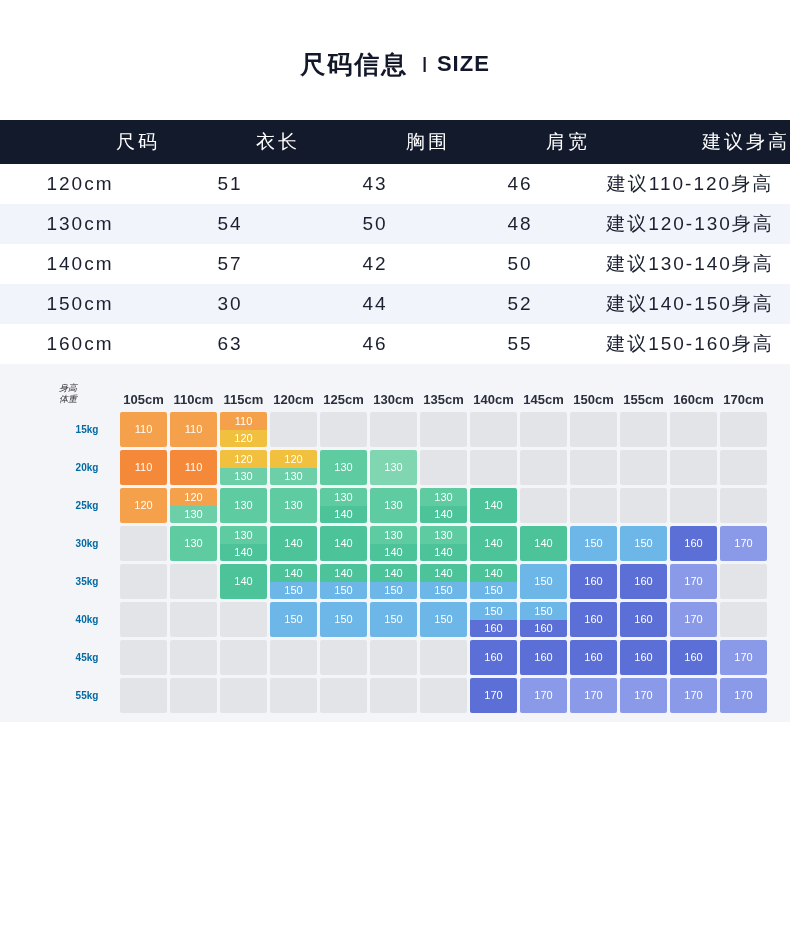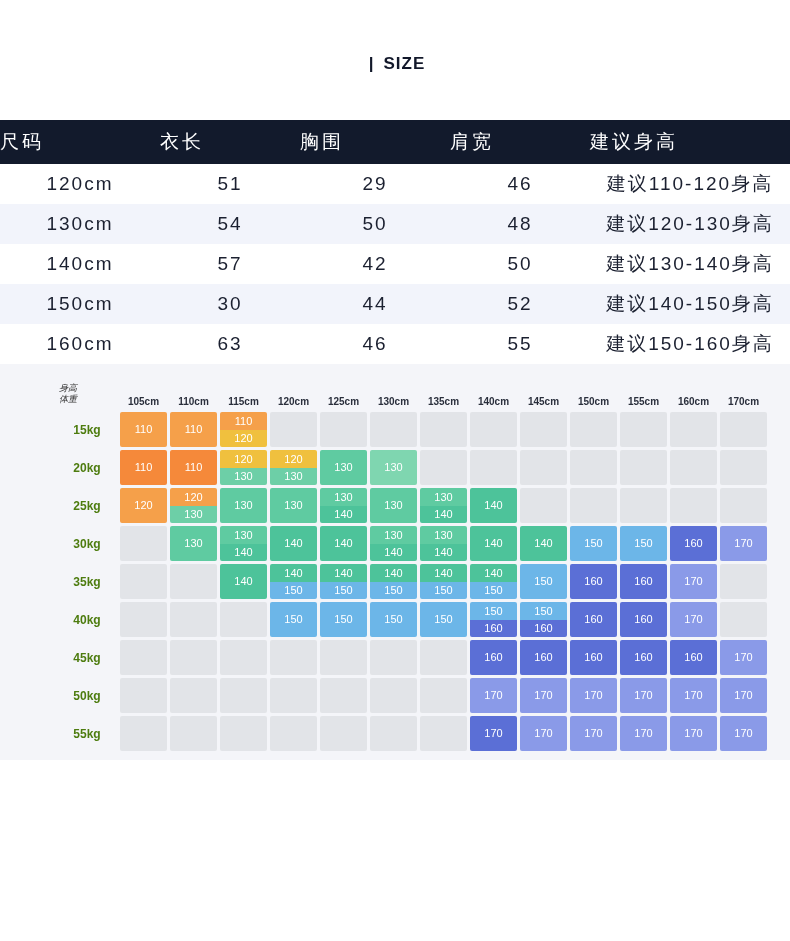--- a/index.html
+++ b/index.html
@@ -37,41 +37,41 @@
     letter-spacing: 2px;
     color: #12182a;
   }
   .title-sep {
     font-size: 17px;
     font-weight: bold;
     color: #12182a;
     margin-left: 4px;
   }
   .title-en {
-    font-size: 17px;
+    font-size: 22px;
     font-weight: bold;
     letter-spacing: 1px;
     color: #12182a;
   }
 
   
   .size-table {
     width: 790px;
     border-collapse: collapse;
     table-layout: fixed;
   }
   .size-table th {
     background: #121a2c;
     color: #ffffff;
     font-size: 19px;
     font-weight: normal;
     letter-spacing: 3px;
     height: 44px;
     padding: 0;
-    text-align: left;
+    text-align: right;
   }
   .size-table td {
     height: 40px;
     text-align: center;
     font-size: 19px;
     letter-spacing: 2px;
     color: #1b2030;
     padding: 0;
   }
   .size-table tbody tr:nth-child(odd) td {
@@ -131,33 +131,33 @@
     top: 0px;
   }
   .corner-inner .bot-lab {
     position: absolute;
     left: 2px;
     top: 11px;
   }
   .matrix th.head {
     width: 47px;
     height: 26px;
-    font-size: 10px;
+    font-size: 13px;
     font-weight: bold;
     color: #2a2f3c;
     text-align: center;
     vertical-align: bottom;
     padding-bottom: 2px;
   }
   .matrix td.rowhead {
     width: 60px;
     height: 35px;
-    font-size: 12px;
+    font-size: 10px;
     font-weight: bold;
-    color: #4d7c0f;
+    color: #0369a1;
     text-align: center;
   }
   .cell {
     width: 47px;
     height: 35px;
     text-align: center;
     vertical-align: middle;
     font-size: 11px;
     color: #ffffff;
     border-radius: 2px;
@@ -189,20 +189,21 @@
     font-size: 12.5px;
     color: #3a3f4c;
   }
 </style>
 </head>
 <body>
 
 <div class="page">
 
   <div class="title-bar">
+    <span class="title-cn">尺码信息</span>
     <span class="title-sep">|</span>
     <span class="title-en">SIZE</span>
   </div>
 
   <table class="size-table">
     <colgroup>
       <col class="col-size">
         <col class="col-len">
         <col class="col-bust">
         <col class="col-shd">
@@ -214,21 +215,21 @@
         <th>衣长</th>
         <th>胸围</th>
         <th>肩宽</th>
         <th>建议身高</th>
       </tr>
     </thead>
     <tbody id="size-body">
         <tr>
           <td>120cm</td>
           <td>51</td>
-          <td>29</td>
+          <td>43</td>
           <td>46</td>
           <td>建议110-120身高</td>
         </tr>
         <tr>
           <td>130cm</td>
           <td>54</td>
           <td>50</td>
           <td>48</td>
           <td>建议120-130身高</td>
         </tr>
@@ -545,48 +546,20 @@
               <div class="single">160</div>
             </td>
             <td class="cell" style="background: rgb(91, 111, 214);">
               <div class="single">160</div>
             </td>
             <td class="cell" style="background: rgb(138, 154, 232);">
               <div class="single">170</div>
             </td>
           </tr>
           <tr>
-            <td class="rowhead">50kg</td>
-            <td class="cell empty" style="background: rgb(226, 228, 232);"></td>
-            <td class="cell empty" style="background: rgb(226, 228, 232);"></td>
-            <td class="cell empty" style="background: rgb(226, 228, 232);"></td>
-            <td class="cell empty" style="background: rgb(226, 228, 232);"></td>
-            <td class="cell empty" style="background: rgb(226, 228, 232);"></td>
-            <td class="cell empty" style="background: rgb(226, 228, 232);"></td>
-            <td class="cell empty" style="background: rgb(226, 228, 232);"></td>
-            <td class="cell" style="background: rgb(138, 154, 232);">
-              <div class="single">170</div>
-            </td>
-            <td class="cell" style="background: rgb(138, 154, 232);">
-              <div class="single">170</div>
-            </td>
-            <td class="cell" style="background: rgb(138, 154, 232);">
-              <div class="single">170</div>
-            </td>
-            <td class="cell" style="background: rgb(138, 154, 232);">
-              <div class="single">170</div>
-            </td>
-            <td class="cell" style="background: rgb(138, 154, 232);">
-              <div class="single">170</div>
-            </td>
-            <td class="cell" style="background: rgb(138, 154, 232);">
-              <div class="single">170</div>
-            </td>
-          </tr>
-          <tr>
             <td class="rowhead">55kg</td>
             <td class="cell empty" style="background: rgb(226, 228, 232);"></td>
             <td class="cell empty" style="background: rgb(226, 228, 232);"></td>
             <td class="cell empty" style="background: rgb(226, 228, 232);"></td>
             <td class="cell empty" style="background: rgb(226, 228, 232);"></td>
             <td class="cell empty" style="background: rgb(226, 228, 232);"></td>
             <td class="cell empty" style="background: rgb(226, 228, 232);"></td>
             <td class="cell empty" style="background: rgb(226, 228, 232);"></td>
             <td class="cell" style="background: rgb(91, 111, 214);">
               <div class="single">170</div>

